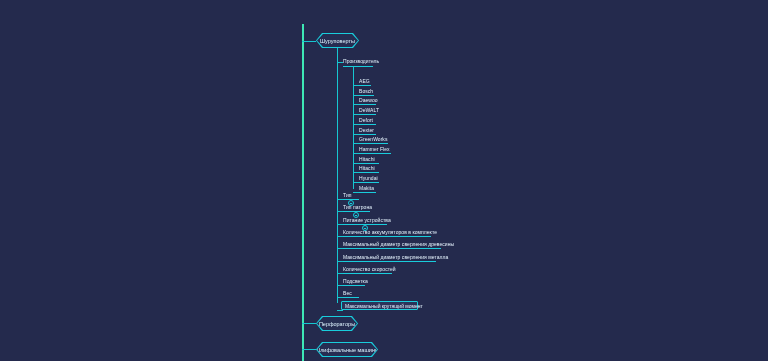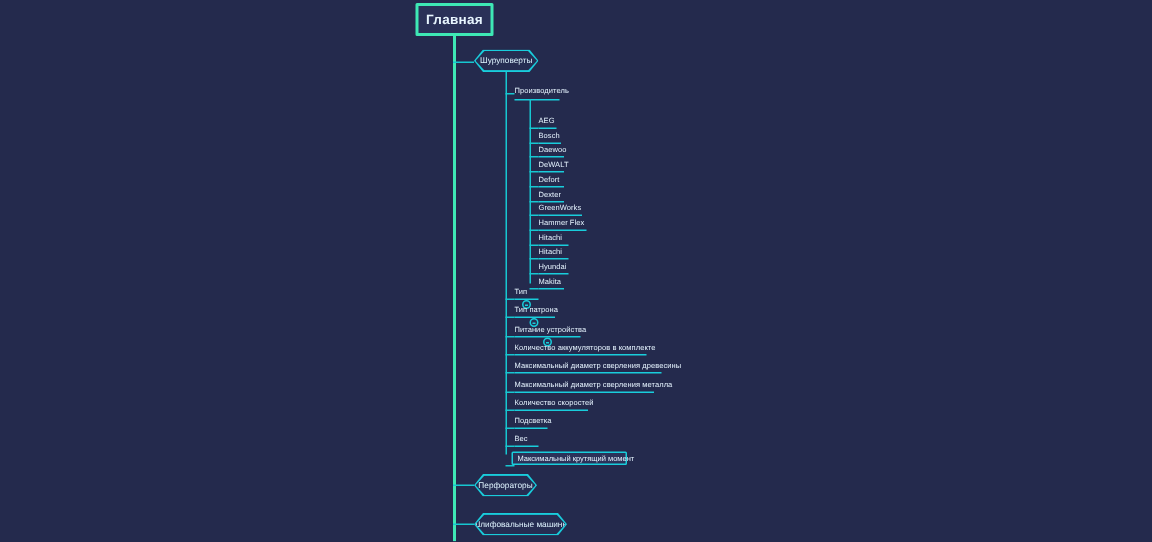--- a/index.html
+++ b/index.html
@@ -114,23 +114,20 @@
     width: 2px;
     height: 1px;
     background: #19cddc;
   }
 </style>
 </head>
 <body>
 
 <div id="canvas">
 
-  <div class="root-node" style="left:277px; top:2px; width:52px; height:22px;">
-    <span>Главная</span>
-  </div>
 
   <div class="vline accent" style="left:302px; top:24px; height:337px;"></div>
 
   <div class="hline" style="left:302px; top:41px; width:14px;"></div>
 
   <div class="hex-outline" style="left:316px; top:33px; width:43px; height:15px;">
     <div class="hex-inner">
       <span>Шуруповерты</span>
     </div>
   </div>

